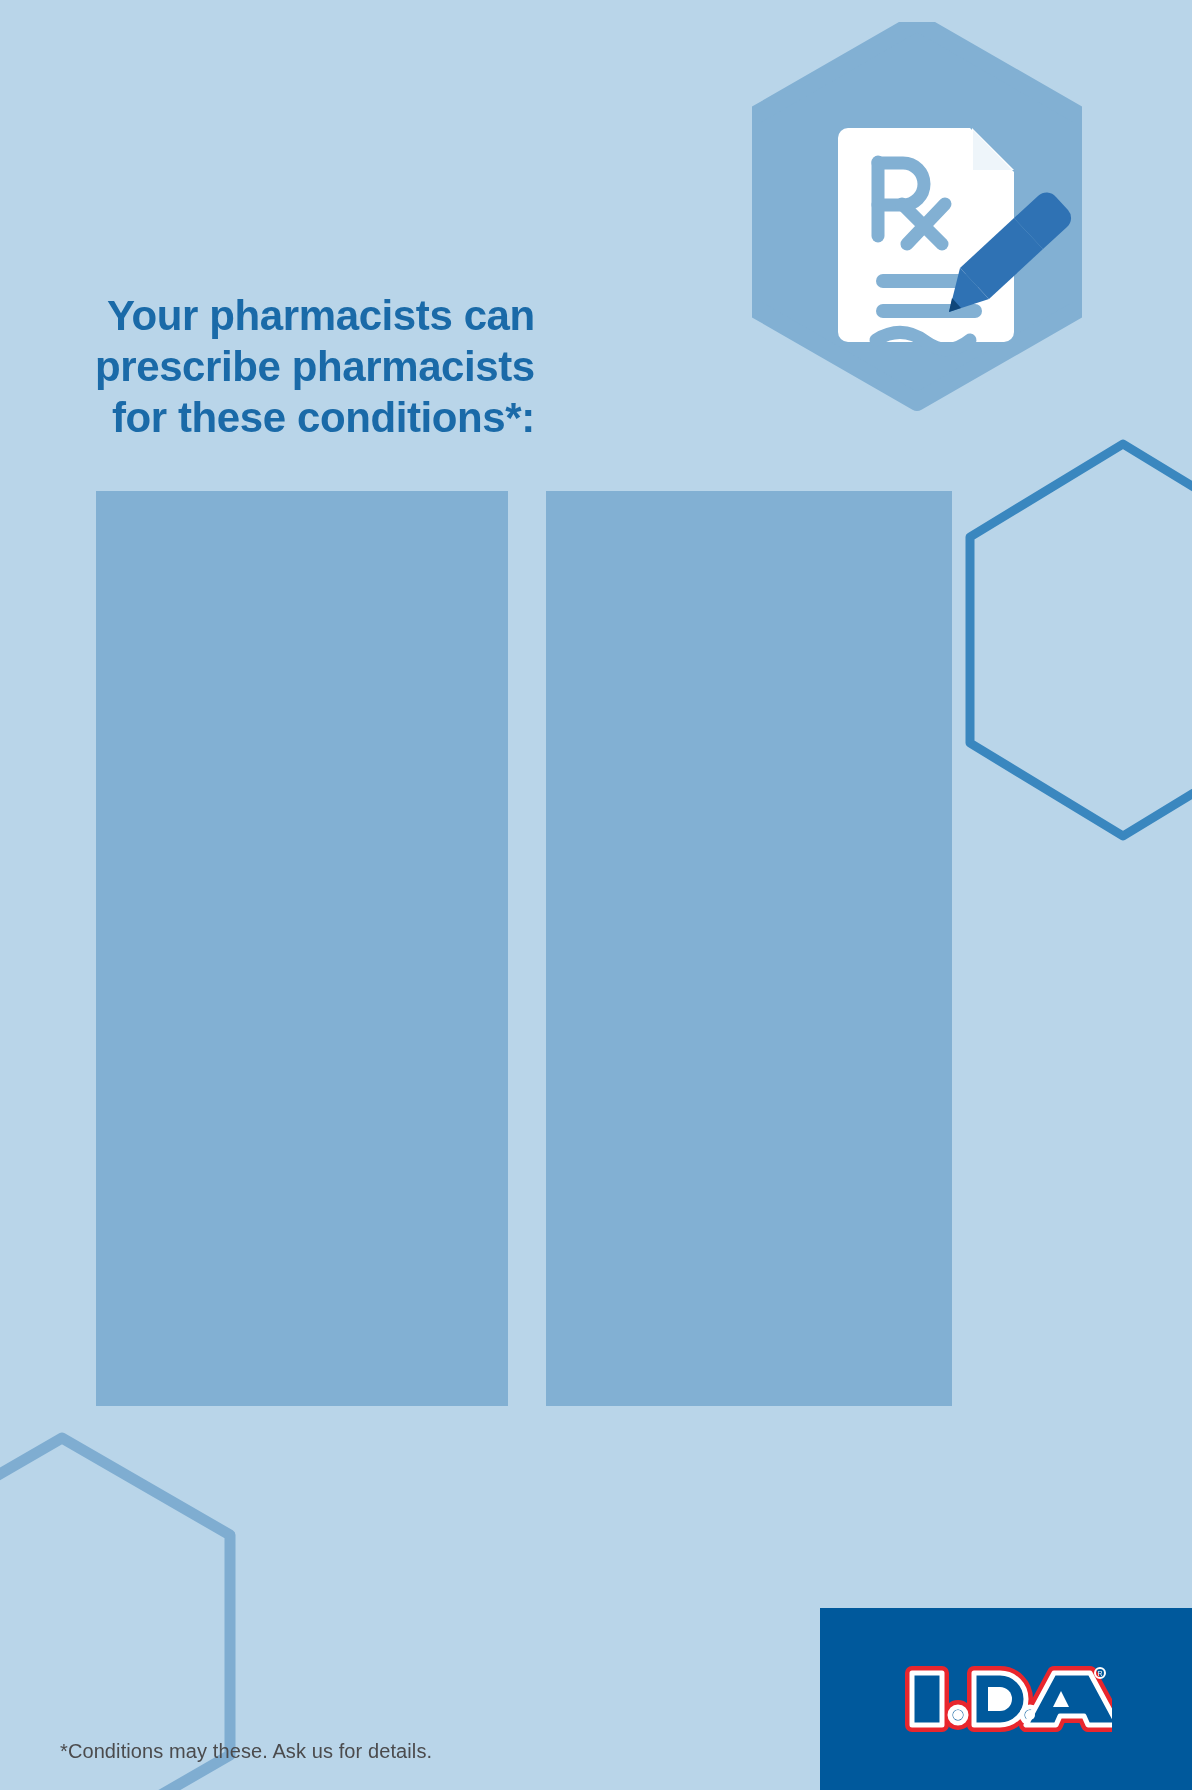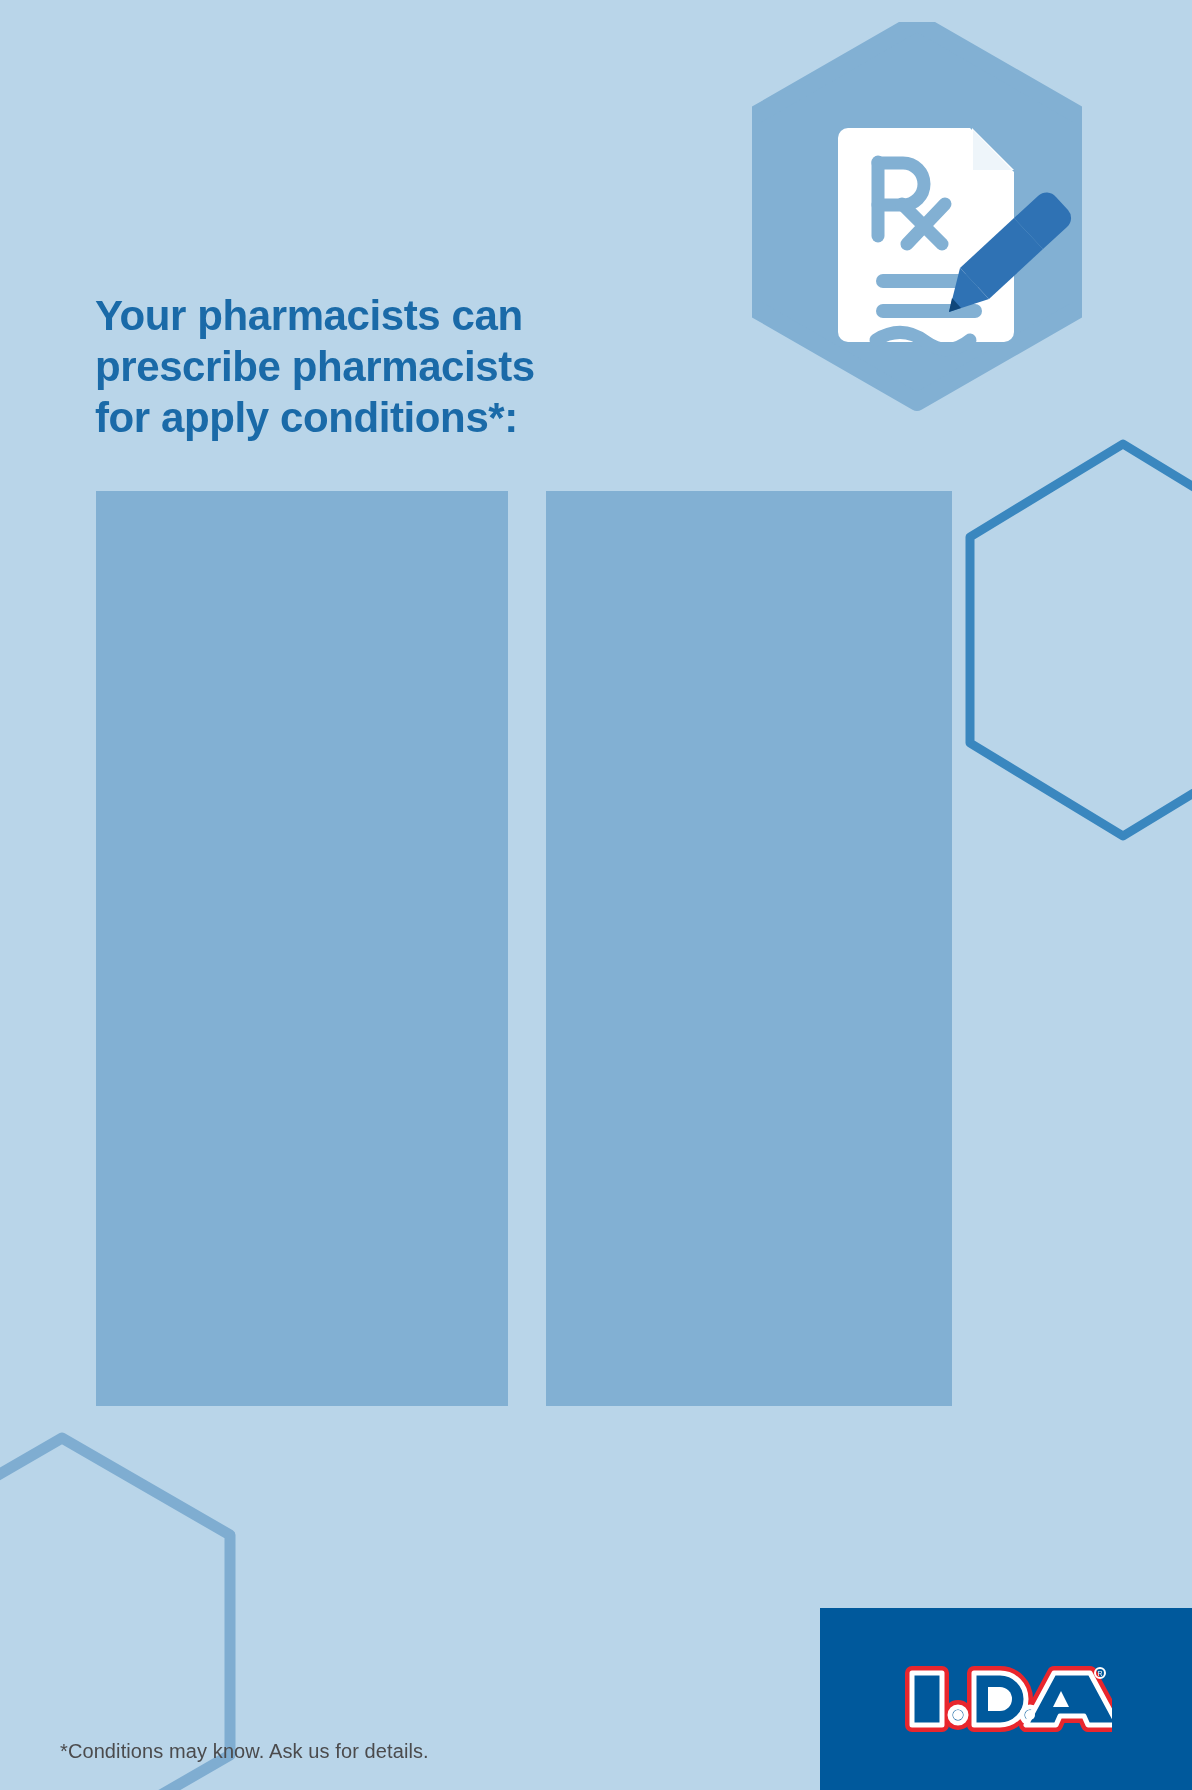--- a/index.html
+++ b/index.html
@@ -47,21 +47,21 @@
   .subhead{
     position:absolute;
     left:95px; top:290px;
     font-size:42px;
     line-height:1.22;
     font-weight:700;
     letter-spacing:-0.4px;
     color:#1a6aa8;
     z-index:4;
   }
-  .subhead div{white-space:nowrap;}
+  .subhead div{white-space:nowrap;text-align:right;}
 
   
   .panel{
     position:absolute;
     background:#82b0d3;
     z-index:3;
   }
   .panel-left{left:96px; top:491px; width:412px; height:915px;}
   .panel-right{left:546px; top:491px; width:406px; height:915px;}
 
@@ -128,27 +128,27 @@
       <path d="M262 196 l29 31 l-54 50 l-29 -31 z" fill="#2f72b4"></path>
       <path d="M208 246 l29 31 l-40 13 z" fill="#2f72b4"></path>
       <path d="M197 290 l12 -4 l-9 -10 z" fill="#10477a"></path>
     </g>
   </svg>
 
 
   <div class="subhead">
     <div>Your pharmacists can</div>
     <div>prescribe pharmacists</div>
-    <div>for apply conditions*:</div>
+    <div>for these conditions*:</div>
   </div>
 
   <div class="panel panel-left"></div>
   <div class="panel panel-right"></div>
 
-  <div class="footnote">*Conditions may know. Ask us for details.</div>
+  <div class="footnote">*Conditions may these. Ask us for details.</div>
 
   <div class="logo-box">
     <svg class="logo-svg" viewBox="0 0 212 88">
       <g stroke="#e8262d" stroke-width="14" stroke-linejoin="round" fill="#e8262d">
         <path d="M12 18 h30 v52 h-30 z"></path>
         <circle cx="58" cy="60" r="8"></circle>
         <path d="M74 18 h26 a26 26 0 0 1 0 52 h-26 z"></path>
         <circle cx="130" cy="60" r="8"></circle>
         <path d="M168 18 h-14 l-28 52 h30 l4 -9 h24 l4 9 h30 l-28 -52 z"></path>
       </g>

